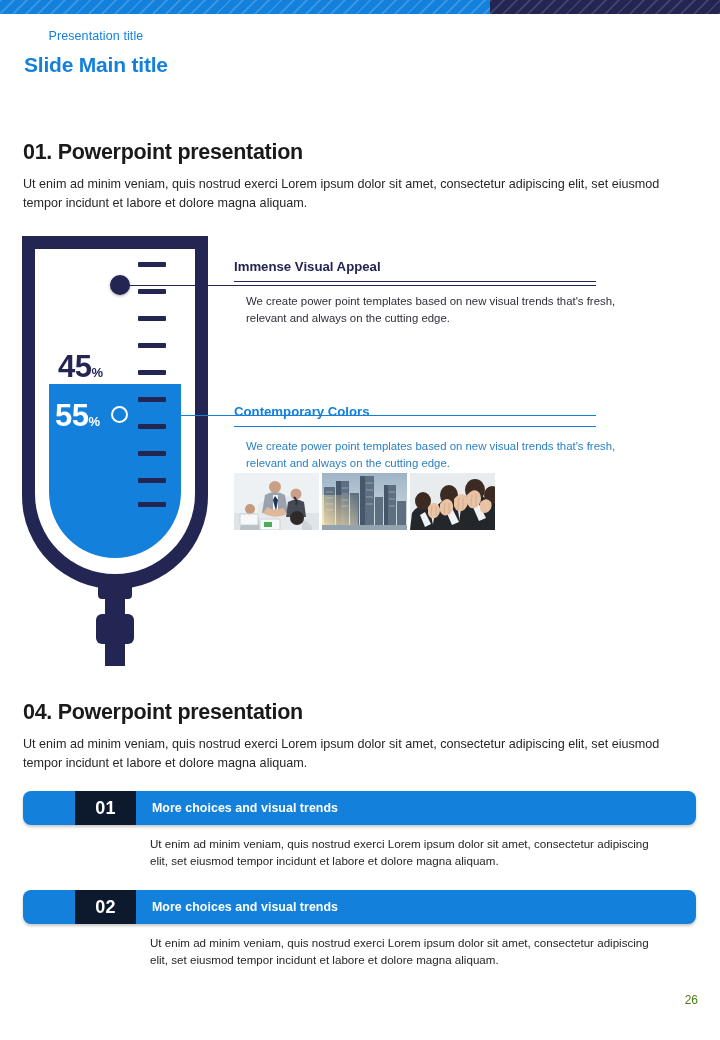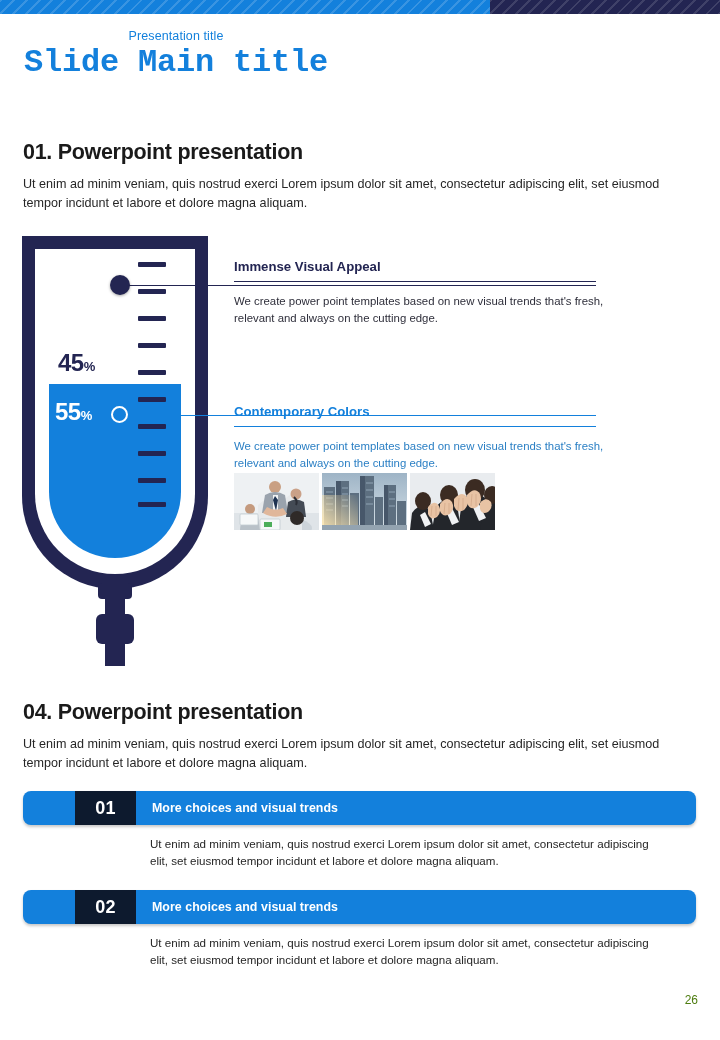--- a/index.html
+++ b/index.html
@@ -31,40 +31,40 @@
         rgba(0,0,0,0) 2px, rgba(0,0,0,0) 9px),
       #232552;
   }
 
   
   .hdr{position:absolute;left:24px;top:30px;}
   .hdr .eyebrow{
     font-size:12.5px;color:#1380DC;letter-spacing:.1px;line-height:1;text-align:center;
   }
   .hdr .maintitle{
-    font-size:32px;font-weight:bold;color:#1380DC;line-height:1;
-    margin-top:4px;letter-spacing:-.2px;font-family:Liberation Mono, monospace;
+    font-size:21px;font-weight:bold;color:#1380DC;line-height:1;
+    margin-top:11px;letter-spacing:-.2px;
   }
 
   
   .section-title{
     position:absolute;left:23px;
     font-size:21.5px;font-weight:bold;color:#1a1a1a;letter-spacing:-.3px;
   }
   .section-body{
     position:absolute;left:23px;width:676px;
     font-size:12.6px;color:#262626;line-height:1.5;
   }
 
   
   .gauge{position:absolute;left:22px;top:236px;width:186px;height:430px;}
   .gauge svg{display:block;}
 
   .pct{position:absolute;font-weight:bold;line-height:1;}
-  .pct .num{font-size:24px;letter-spacing:-.5px;}
+  .pct .num{font-size:31px;letter-spacing:-.5px;}
   .pct .sym{font-size:13px;}
   .pct-45{left:58px;top:351px;color:#232552;}
   .pct-55{left:55px;top:400px;color:#ffffff;}
 
   
   .conn{position:absolute;height:1px;}
   .conn-navy{left:122px;top:285px;width:474px;background:#232552;}
   .conn-blue{left:122px;top:415px;width:474px;background:#1380DC;}
 
   .dot-navy{
@@ -75,21 +75,21 @@
   .dot-blue{
     position:absolute;left:111px;top:406px;width:17px;height:17px;
     border-radius:50%;background:#1380DC;border:2px solid #ffffff;
     box-sizing:border-box;
   }
 
   
   .feat{position:absolute;left:234px;width:362px;}
   .feat .ftitle{font-size:13.2px;font-weight:bold;line-height:1;padding-bottom:8px;}
   .feat .frule{height:1px;width:100%;}
-  .feat .fbody{font-size:11.4px;line-height:1.5;padding-top:11px;width:380px;}
+  .feat .fbody{font-size:11.4px;line-height:1.5;padding-top:11px;width:380px;margin-left:12px;}
   .feat-1 .ftitle{color:#232552;}
   .feat-1 .frule{background:#232552;}
   .feat-1 .fbody{color:#2e2e3a;}
   .feat-2 .ftitle{color:#1380DC;margin-top:12px;}
   .feat-2 .frule{background:#1380DC;}
   .feat-2 .fbody{color:#2a7fc4;}
 
   
   .photos{position:absolute;left:234px;top:473px;display:flex;gap:3px;}
   .photo{width:85px;height:57px;overflow:hidden;position:relative;}

